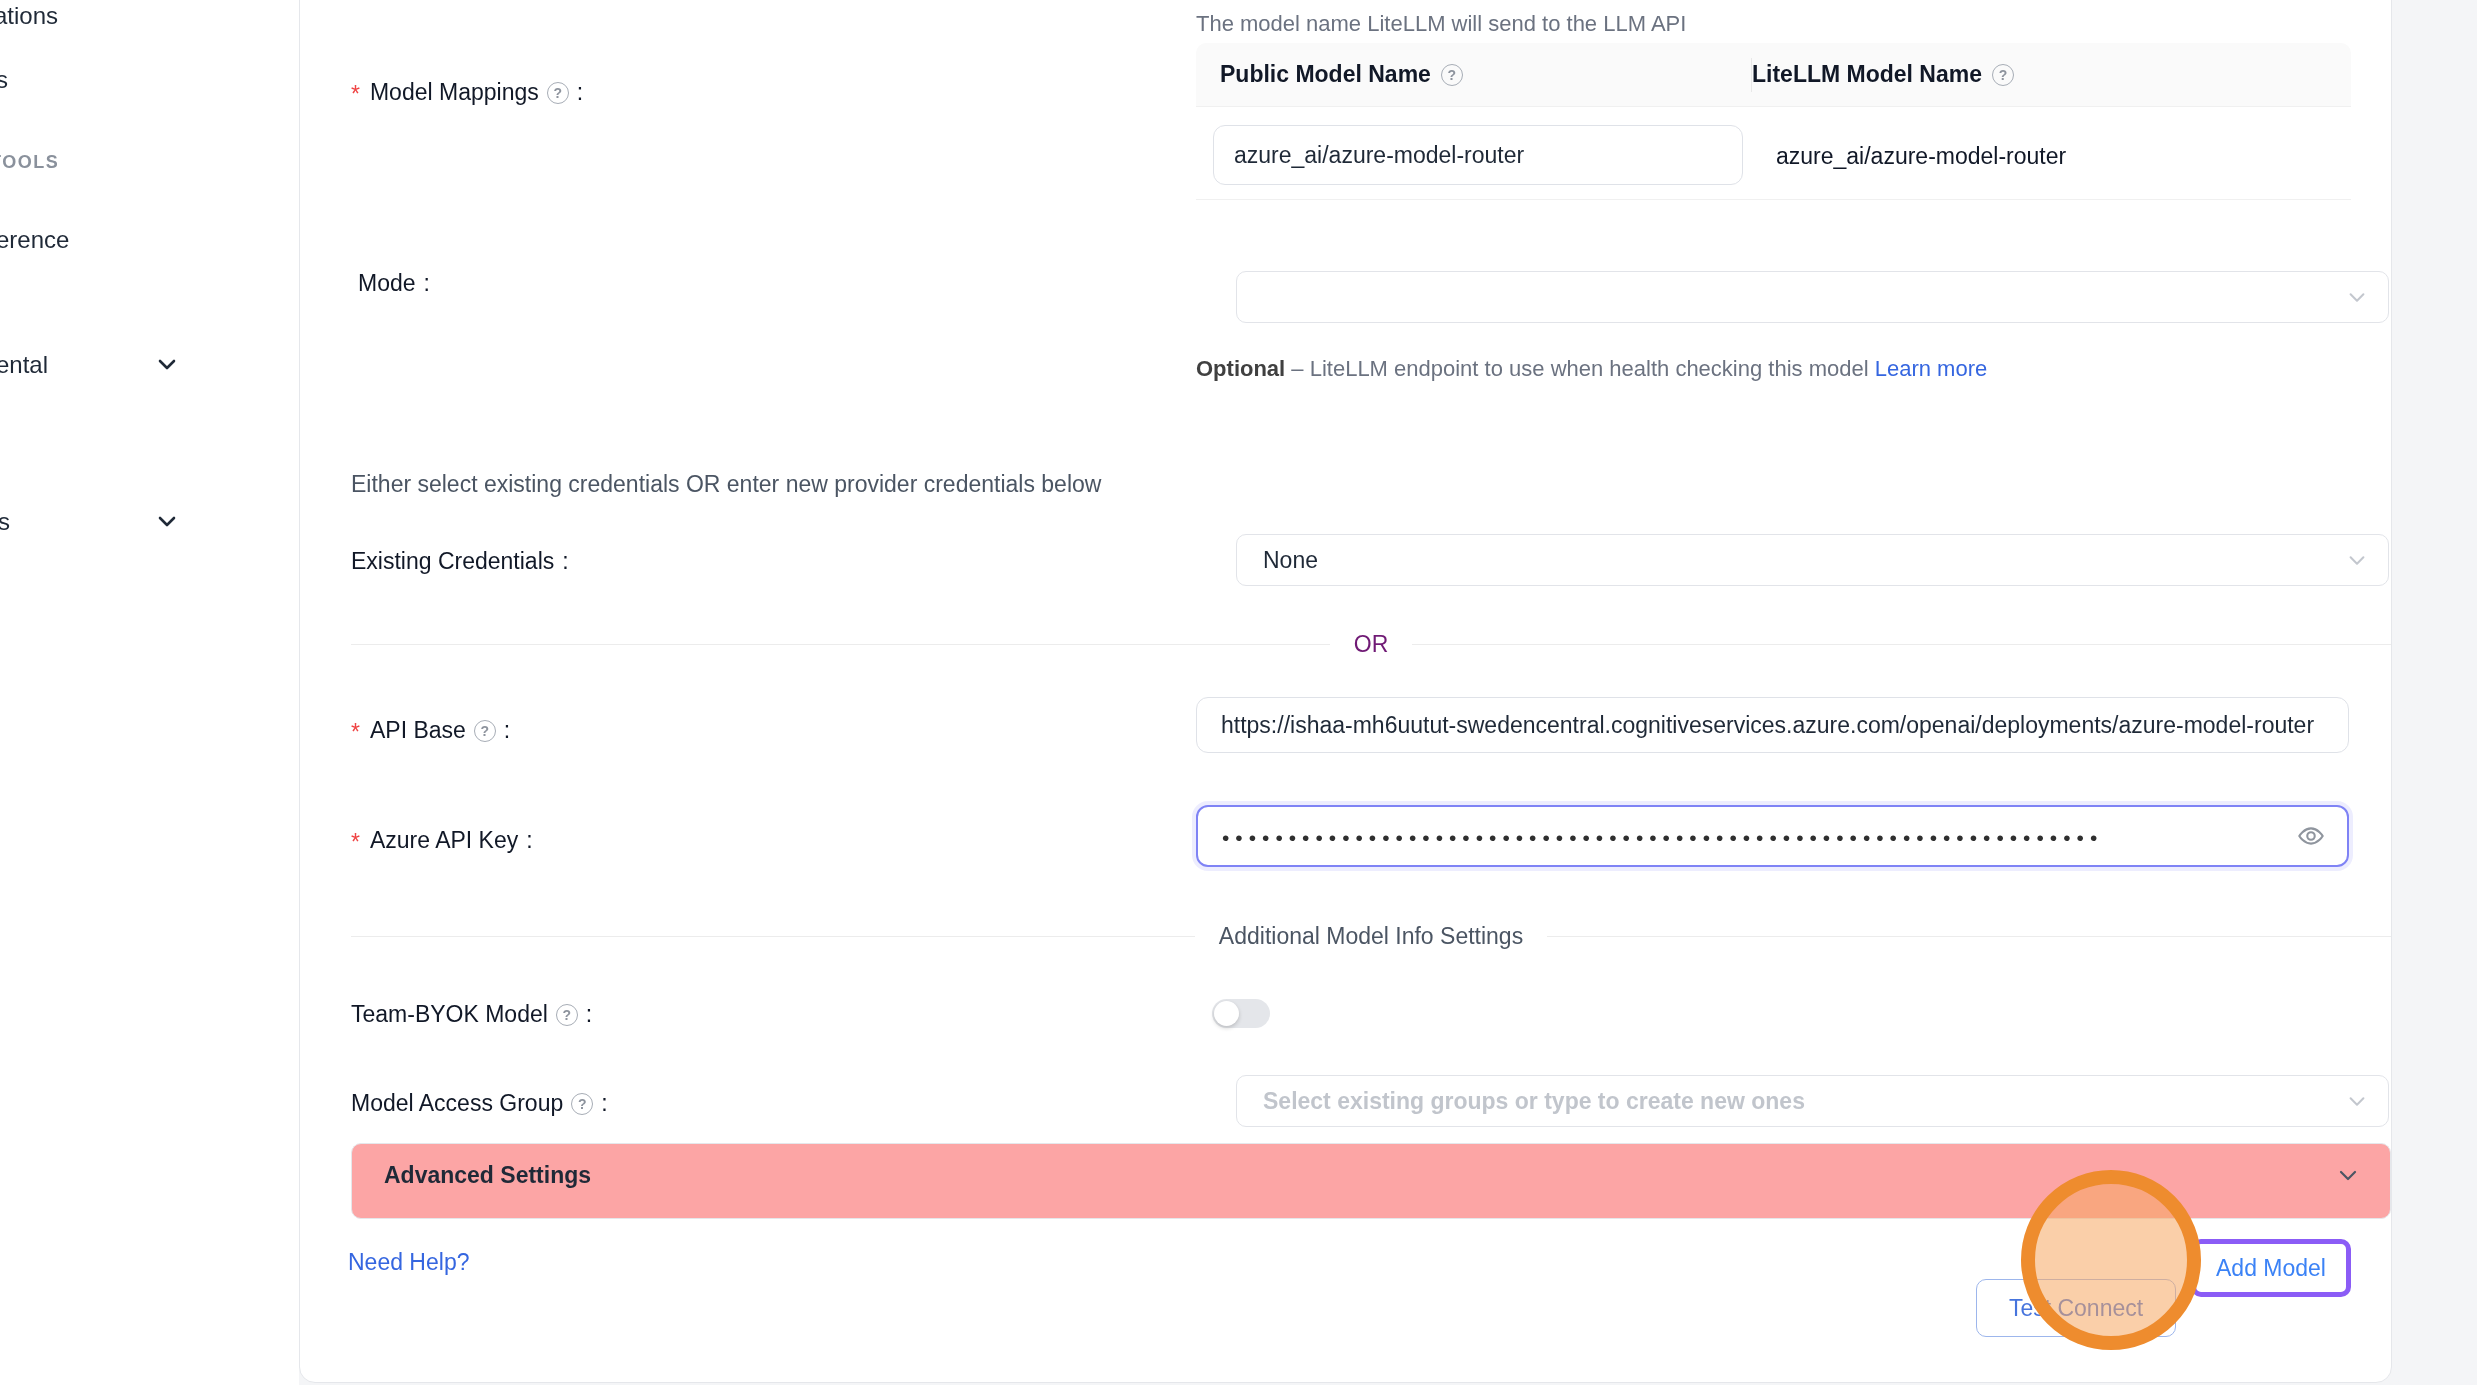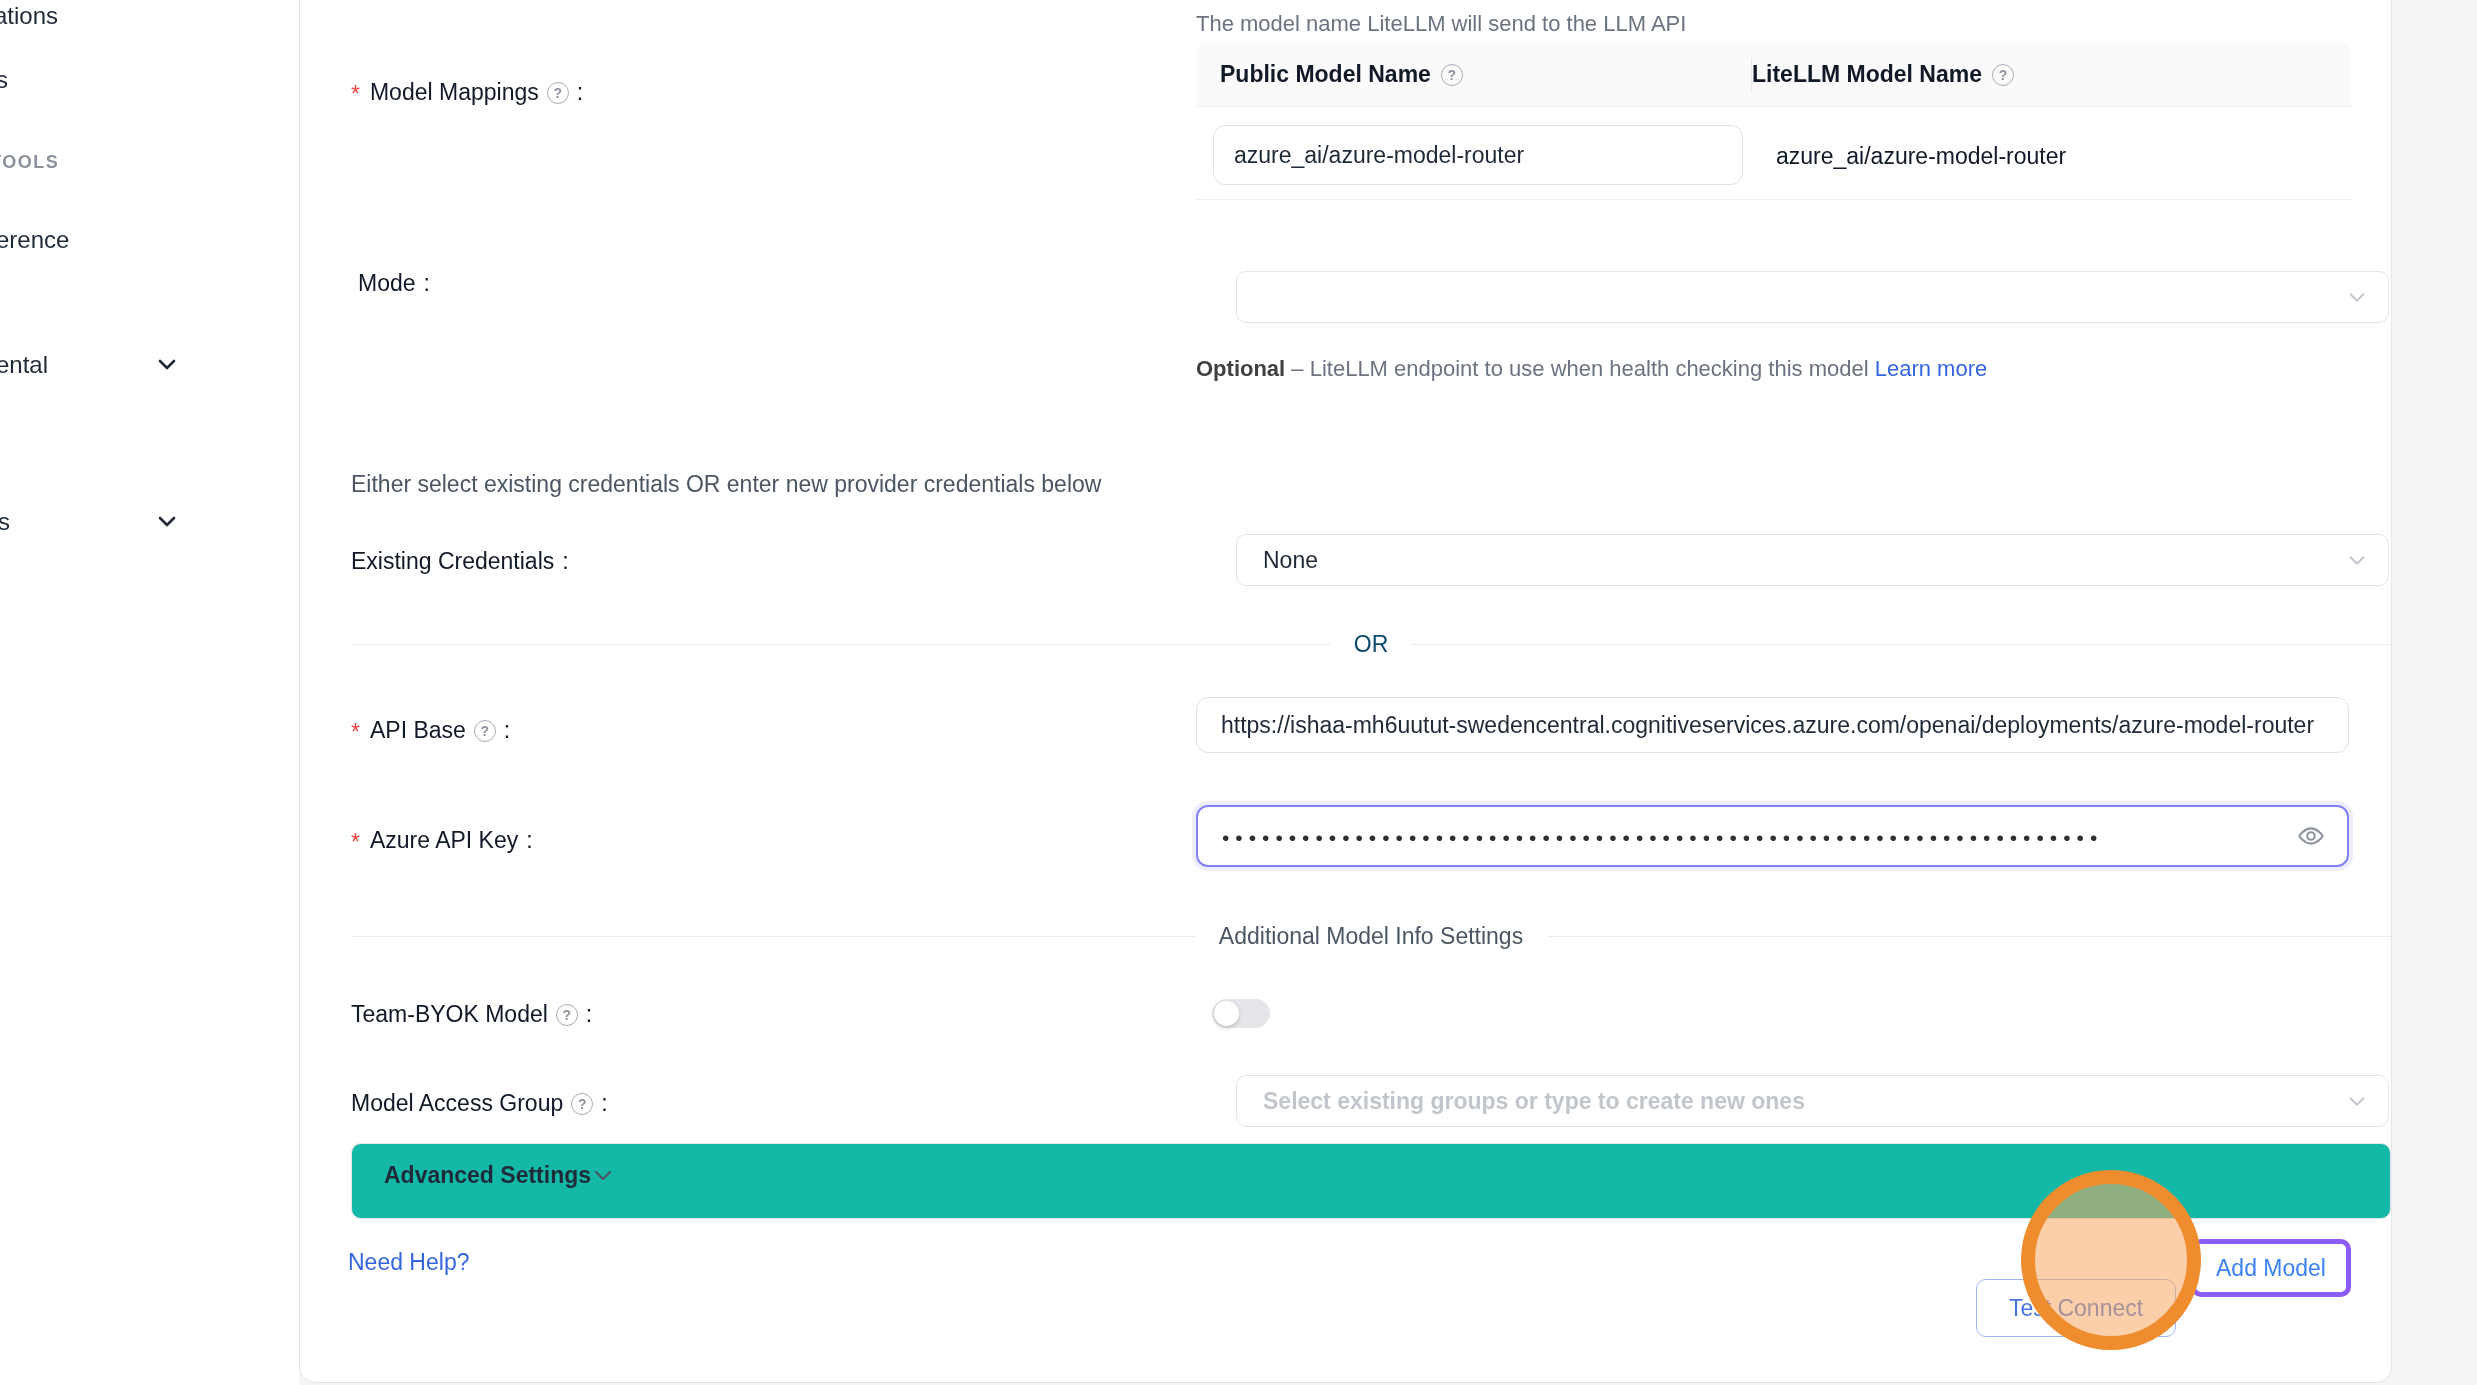--- a/index.html
+++ b/index.html
@@ -49,32 +49,32 @@
   .tinput { position:absolute; left:896px; width:1153px; background:#fff; border:1px solid #dfe2e8;
             border-radius:12px; display:flex; align-items:center; padding:0 24px;
             font-size:23px; color:#1f2937; white-space:nowrap; overflow:hidden; }
   .tinput.focus { border:2px solid #7f83f5; box-shadow:0 0 0 4px rgba(127,131,245,0.14); }
 
   .dots { font-size:21px; letter-spacing:6px; color:#2f2f2f; overflow:hidden; white-space:nowrap; width:940px; transform:translateY(2px); }
 
   
   .divider { position:absolute; left:51px; width:2040px; display:flex; align-items:center; gap:24px; }
   .divider .line { flex:1; height:1px; background:#ececec; }
-  .divider .dtext { font-size:23px; color:#0c4a6e; white-space:nowrap; }
+  .divider .dtext { font-size:23px; color:#701a75; white-space:nowrap; }
 
   
   .toggle { position:absolute; left:912px; top:1000px; width:58px; height:29px; background:#e4e6ea;
             border-radius:15px; }
   .toggle .knob { position:absolute; left:2px; top:2px; width:25px; height:25px; background:#fff;
                   border-radius:50%; box-shadow:0 2px 4px rgba(0,0,0,0.18); }
 
   
-  .adv { position:absolute; left:51px; top:1166px; width:2040px; height:76px; background:#14b8a6;
+  .adv { position:absolute; left:51px; top:1166px; width:2040px; height:76px; background:#fca5a5;
          border:1px solid #e5e7eb; border-radius:10px; display:flex; align-items:center;
-         justify-content:flex-start; padding:0 30px 12px 32px; }
+         justify-content:space-between; padding:0 30px 12px 32px; }
   .adv .adv-label { font-size:23px; font-weight:700; color:#1f2937; }
 
   
   .help-link { position:absolute; left:48px; top:1272px; font-size:23px; color:#3566e0; }
   .btn { position:absolute; top:1262px; height:58px; border-radius:10px; background:#fff;
          display:flex; align-items:center; justify-content:center; font-size:23px; }
   .btn-test { left:1676px; width:200px; border:1px solid #9db6ec; color:#4674dd;margin-top:40px; }
   .btn-add  { left:1891px; width:160px; border:5px solid #8b5cf6; color:#3b82f6; }
 
   

